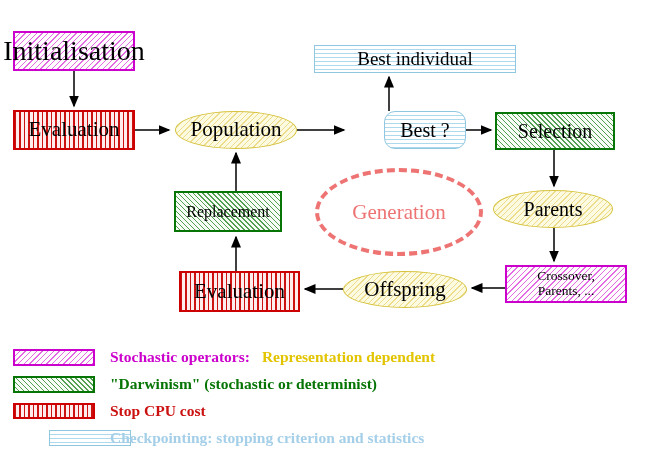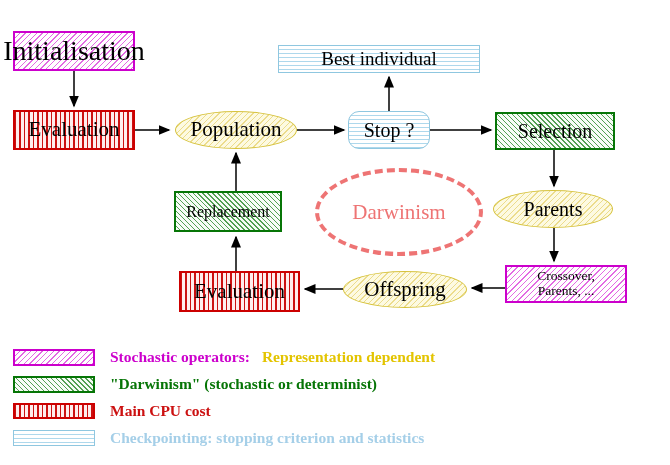--- a/index.html
+++ b/index.html
@@ -11,21 +11,21 @@
   .node{position:absolute;display:flex;align-items:center;justify-content:center;
     box-sizing:border-box;text-align:center;line-height:1.1;}
   
   .hatch-magenta{border:2px solid #cc00cc;
     background:repeating-linear-gradient(135deg,#ffffff 0 3px,#e36ae3 3px 4px);}
   .stripe-red{border:2px solid #cc0000;
     background:repeating-linear-gradient(90deg,#cc1111 0 1.5px,#ffeded 1.5px 4.5px);}
   .hatch-green{border:2px solid #067506;
     background:repeating-linear-gradient(45deg,#f7fcf7 0 2.5px,#53a053 2.5px 3.5px);}
   .stripe-cyan{border:1.5px solid #8fc7e0;
-    background:repeating-linear-gradient(180deg,#ffffff 0 3px,#aed8ec 3px 4px);}
+    background:repeating-linear-gradient(180deg,#ffffff 0 3px,#aed8ec 3px 4px);margin-left:36px;}
   .ellipse-yellow{border:1.5px solid #d6c23c;border-radius:50%;
     background:repeating-linear-gradient(135deg,#fdfae2 0 3px,#ecdc8c 3px 4px);}
   .rounded{border-radius:11px;}
   .generation{position:absolute;border:4px dashed #ee7474;border-radius:50%;
     display:flex;align-items:center;justify-content:center;color:#ee7474;
     background:transparent;box-sizing:border-box;}
   
   .legend-swatch{position:absolute;box-sizing:border-box;}
   .legend-text{position:absolute;font-weight:bold;font-size:15.5px;white-space:nowrap;}
   .lt-magenta{color:#cc00cc;}
@@ -69,33 +69,33 @@
 
   <div class="node ellipse-yellow" style="left:175px;top:111px;width:122px;height:38px;font-size:21px;">
     <span>Population</span>
   </div>
 
   <div class="node stripe-cyan" style="left:278px;top:45px;width:202px;height:28px;font-size:19px;">
     <span>Best individual</span>
   </div>
 
   <div class="node stripe-cyan rounded" style="left:348px;top:111px;width:82px;height:38px;font-size:20px;">
-    <span>Stop ?</span>
+    <span>Best ?</span>
   </div>
 
   <div class="node hatch-green" style="left:495px;top:112px;width:120px;height:38px;font-size:20px;">
     <span>Selection</span>
   </div>
 
   <div class="node hatch-green" style="left:174px;top:191px;width:108px;height:41px;font-size:16px;">
     <span>Replacement</span>
   </div>
 
   <div class="generation" style="left:315px;top:168px;width:168px;height:88px;font-size:21px;">
-    <span>Darwinism</span>
+    <span>Generation</span>
   </div>
 
   <div class="node ellipse-yellow" style="left:493px;top:190px;width:120px;height:38px;font-size:20px;">
     <span>Parents</span>
   </div>
 
   <div class="node stripe-red" style="left:179px;top:271px;width:121px;height:41px;font-size:21px;">
     <span>Evaluation</span>
   </div>
 
@@ -110,18 +110,18 @@
 
   <div class="legend-swatch hatch-magenta" style="left:13px;top:349px;width:82px;height:17px;"></div>
   <div class="legend-text" style="left:110px;top:348px;">
     <span class="lt-magenta">Stochastic operators:</span><span class="sep"></span><span class="lt-gold">Representation dependent</span>
   </div>
 
   <div class="legend-swatch hatch-green" style="left:13px;top:376px;width:82px;height:17px;"></div>
   <div class="legend-text lt-green" style="left:110px;top:375px;">"Darwinism" (stochastic or determinist)</div>
 
   <div class="legend-swatch stripe-red" style="left:13px;top:403px;width:82px;height:16px;"></div>
-  <div class="legend-text lt-red" style="left:110px;top:402px;">Main CPU cost</div>
+  <div class="legend-text lt-red" style="left:110px;top:402px;">Stop CPU cost</div>
 
   <div class="legend-swatch stripe-cyan" style="left:13px;top:430px;width:82px;height:16px;"></div>
   <div class="legend-text lt-blue" style="left:110px;top:429px;">Checkpointing: stopping criterion and statistics</div>
 
 </div>
 
 </body></html>

